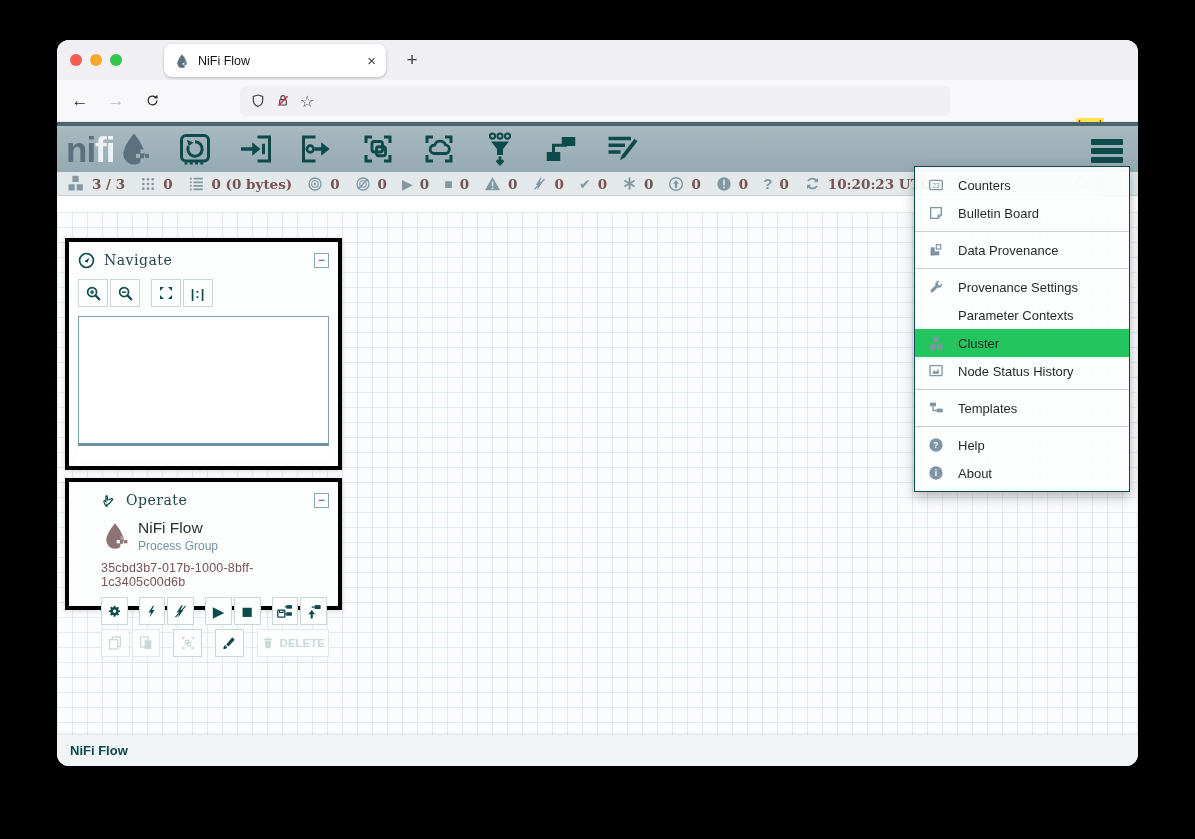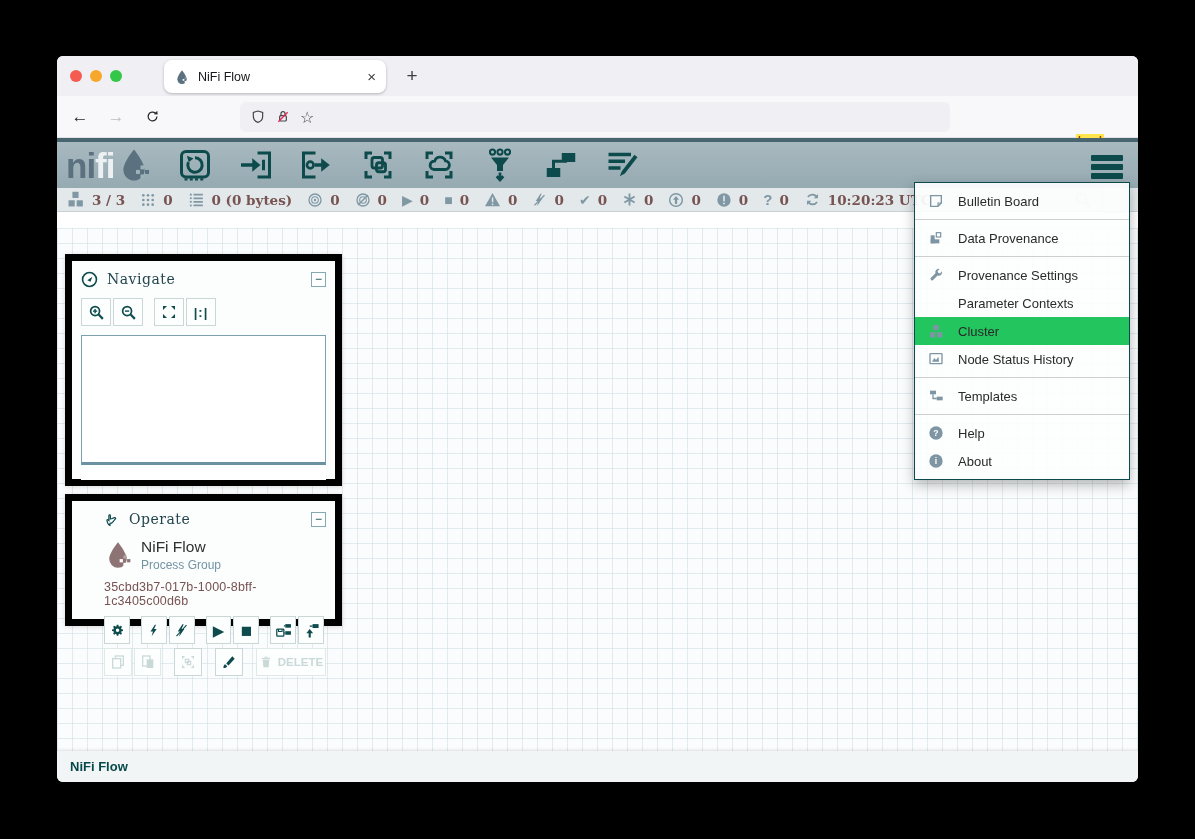--- a/index.html
+++ b/index.html
@@ -1,20 +1,20 @@
 <!DOCTYPE html>
 <html><head>
 <meta charset="utf-8">
 <style>
   * { margin:0; padding:0; box-sizing:border-box; }
   html,body { width:1195px; height:839px; background:#000; font-family:"Liberation Sans",sans-serif; overflow:hidden; }
   svg { display:block; }
 
-  .window { position:absolute; left:57px; top:56px; width:1081px; height:726px;
-            border-radius:6px; overflow:hidden; background:#fff; box-shadow:0 12px 40px rgba(0,0,0,.6); }
+  .window { position:absolute; left:57px; top:40px; width:1081px; height:726px;
+            border-radius:12px; overflow:hidden; background:#fff; box-shadow:0 12px 40px rgba(0,0,0,.6); }
 
   
   .tabbar { position:absolute; left:0; top:0; width:100%; height:40px; background:#f0eff4; }
   .lights { position:absolute; left:13px; top:14px; display:flex; gap:8px; }
   .light { width:12px; height:12px; border-radius:50%; }
   .light.red{ background:#f45c52; } .light.yellow{ background:#f7a72b; } .light.green{ background:#32c749; }
   .tab { position:absolute; left:107px; top:4px; width:222px; height:33px; background:#fff; border-radius:8px;
          box-shadow:0 1px 3px rgba(0,0,0,.25); display:flex; align-items:center; padding:0 10px; gap:8px; }
   .tab-title { font-size:12.5px; color:#17171b; flex:1; }
   .tab-close { font-size:15px; color:#3f3f43; cursor:default; }
@@ -65,21 +65,21 @@
             background-image:linear-gradient(to right,rgba(205,219,226,.55) 1px,transparent 1px),
                              linear-gradient(to bottom,rgba(205,219,226,.55) 1px,transparent 1px);
             background-size:15px 15px; }
 
   
   .footer { position:absolute; left:0; top:695px; width:100%; height:31px; background:#f2f5f6;
             box-shadow:0 -1px 3px rgba(0,0,0,.12); display:flex; align-items:center; padding-left:13px; }
   .crumb { font-size:13px; font-weight:bold; color:#07484a; }
 
   
-  .side-panel { position:absolute; left:8px; width:277px; background:#fcfdfd; border:7px solid #000000;
+  .side-panel { position:absolute; left:8px; width:277px; background:#fcfdfd; border:4px solid #000000;
                 box-shadow:0 1px 5px rgba(0,0,0,.14); padding:7px 9px; }
   .panel-head { display:flex; align-items:center; gap:9px; height:22px; color:#0d4a4c; }
   .panel-title { font-family:"DejaVu Serif",serif; font-size:14px; color:#23454e; letter-spacing:.5px; flex:1; }
   .collapse-btn { width:15px; height:15px; border:1px solid #84a9b4; display:flex; align-items:center;
                   justify-content:center; font-size:12px; color:#0d4a4c; line-height:1; background:#fff; }
   .btnrow { display:flex; align-items:center; margin-top:8px; }
   .btn30 { width:30px; height:28px; border:1px solid #c9d8d7; background:#fdfefe; display:flex;
            align-items:center; justify-content:center; color:#0d4b4d; margin-right:2px; }
   .btn30.gap { margin-left:9px; }
   .btn30.off { color:#c9d9d7; border-color:#dfe9e8; }
@@ -481,20 +481,29 @@
         </svg>
         <span>DELETE</span>
       </span>
     </div>
   </div>
 
   <div class="gmenu">
     <div class="menu-item">
       <span class="mi">
         <svg width="16" height="16" viewBox="0 0 24 24">
+            <rect x="2.5" y="5" width="19" height="14" rx="2" fill="none" stroke="currentColor" stroke-width="2"></rect>
+            <text x="12" y="16" font-size="10" text-anchor="middle" fill="currentColor" font-family="Liberation Sans,sans-serif">23</text>
+          </svg>
+      </span>
+        <span>Counters</span>
+    </div>
+    <div class="menu-item">
+      <span class="mi">
+        <svg width="16" height="16" viewBox="0 0 24 24">
             <path d="M4 4h16v11l-5 5H4z" fill="none" stroke="currentColor" stroke-width="2"></path>
             <path d="M15 20v-5h5" fill="none" stroke="currentColor" stroke-width="1.8"></path>
           </svg>
       </span>
         <span>Bulletin Board</span>
     </div>
     <div class="menu-sep"></div>
     <div class="menu-item">
       <span class="mi">
         <svg width="16" height="16" viewBox="0 0 24 24">

